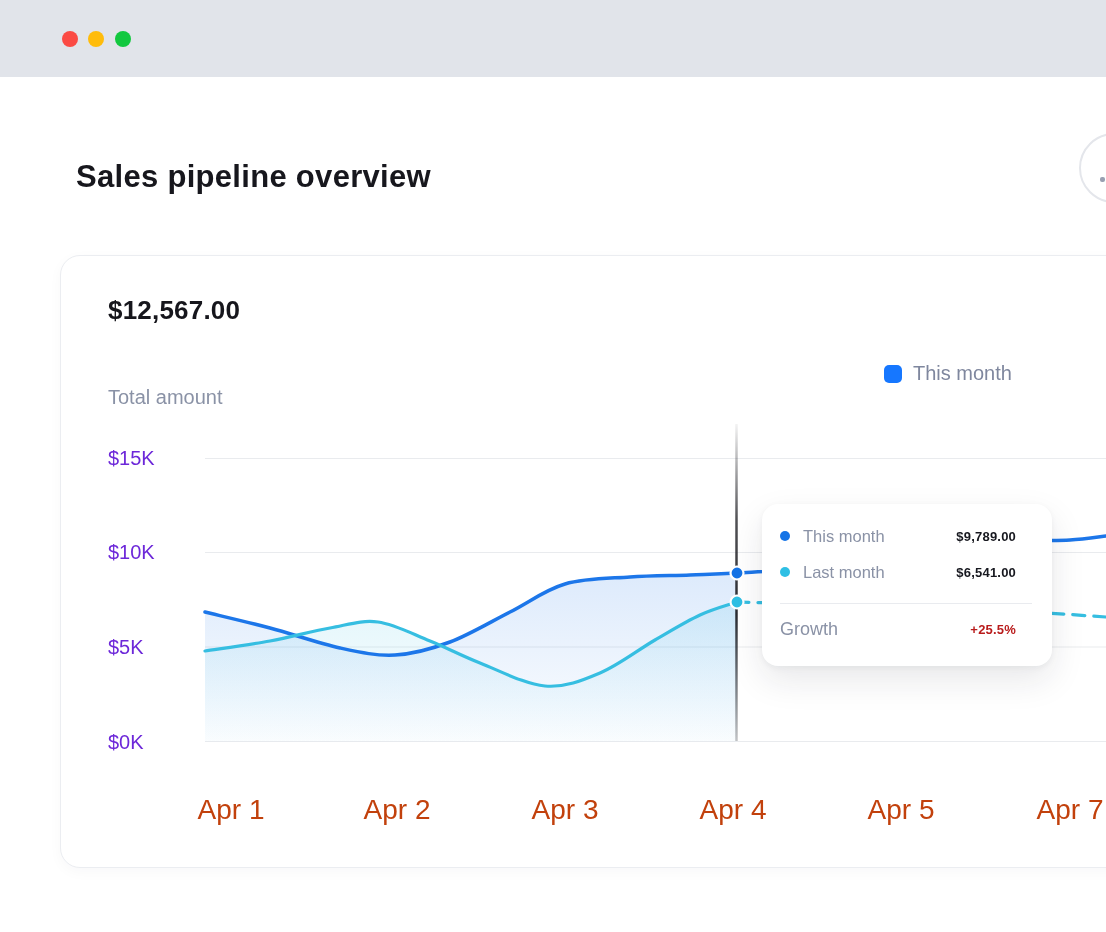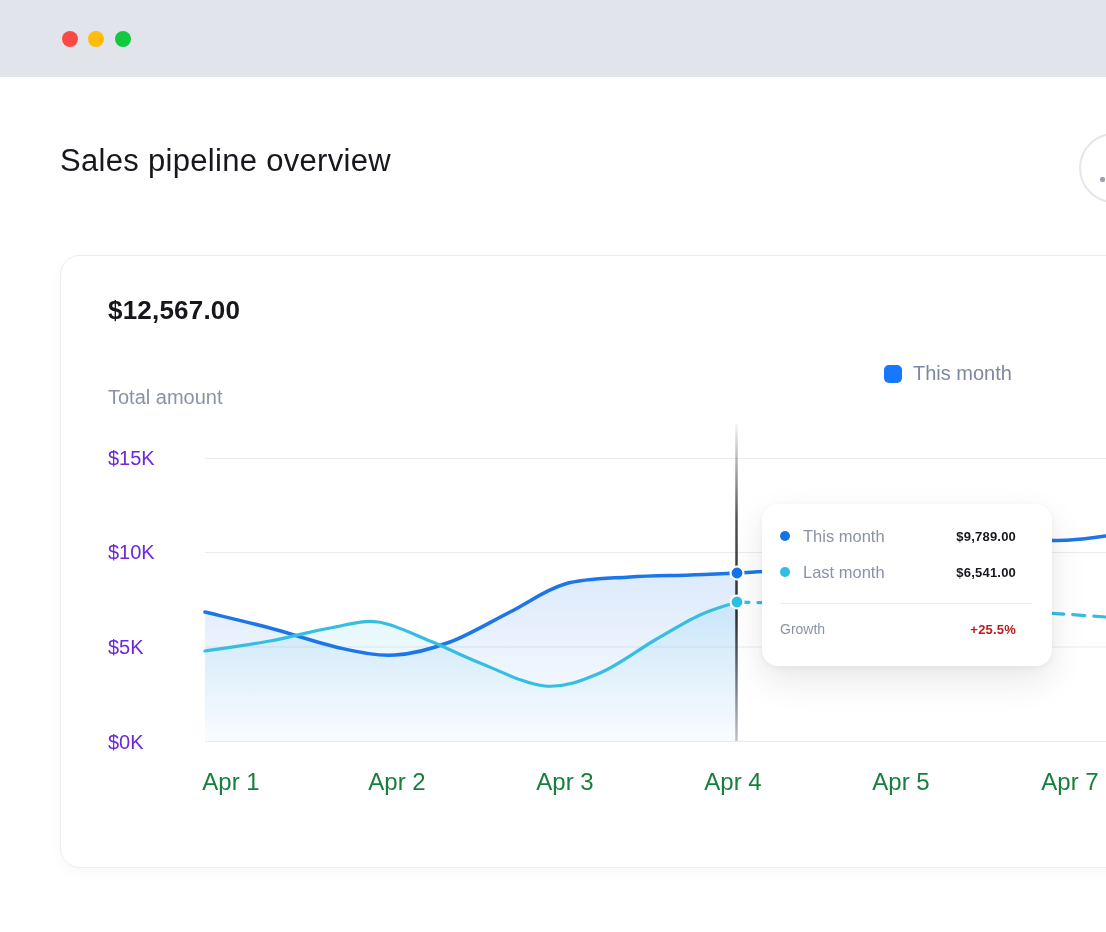--- a/index.html
+++ b/index.html
@@ -6,21 +6,21 @@
   body{width:1106px;height:932px;overflow:hidden;font-family:"Liberation Sans",sans-serif;}
   .page{position:relative;width:1106px;height:932px;background:#ffffff;overflow:hidden;}
 
   
   .titlebar{position:absolute;left:0;top:0;width:1106px;height:77px;background:#E1E4EA;}
   .tl-dot{position:absolute;top:31px;width:16px;height:16px;border-radius:50%;}
   .tl-dot.red{left:62px;background:#FB4A44;}
   .tl-dot.yellow{left:88px;background:#FFBC0B;}
   .tl-dot.green{left:115px;background:#12C83F;}
 
-  .page-title{position:absolute;left:60px;top:143px;margin:0;font-size:31px;font-weight:400;
+  .page-title{position:absolute;left:60px;top:143px;margin:16px;font-size:31px;font-weight:700;
     color:#17171D;letter-spacing:.3px;}
 
   .avatar-circle{position:absolute;left:1079px;top:133px;width:70px;height:70px;border-radius:50%;
     background:#fff;border:2px solid #E4E6EB;box-sizing:border-box;}
   .avatar-dot{position:absolute;left:19px;top:42px;width:5px;height:5px;border-radius:2px;background:#99A0B2;}
 
   
   .card{position:absolute;left:60px;top:255px;width:1080px;height:613px;background:#fff;
     border:1.5px solid #EBEDF1;border-radius:20px;box-sizing:border-box;
     box-shadow:0 4px 14px rgba(30,35,50,0.03);}
@@ -28,35 +28,35 @@
   .amount{position:absolute;left:108px;top:295px;font-size:26px;font-weight:700;color:#16161C;letter-spacing:.2px;}
   .amount-label{position:absolute;left:108px;top:358px;font-size:20px;color:#8A92A6;margin-top:28px;}
 
   .legend{position:absolute;left:884px;top:362px;display:flex;align-items:center;gap:11px;}
   .legend-swatch{width:18px;height:18px;border-radius:5px;background:#1677FF;display:inline-block;}
   .legend-label{font-size:20px;color:#7F879E;}
 
   .ytick{position:absolute;left:108px;font-size:20px;color:#6d28d9;}
   .ytick.t15{top:447px;} .ytick.t10{top:541px;} .ytick.t5{top:636px;} .ytick.t0{top:731px;}
 
-  .xtick{position:absolute;top:768px;font-size:24px;color:#15803d;transform:translateX(-50%);white-space:nowrap;}
+  .xtick{position:absolute;top:794px;font-size:28px;color:#c2410c;transform:translateX(-50%);white-space:nowrap;}
 
   .chart-svg{position:absolute;left:0;top:0;width:1106px;height:932px;}
 
   
   .tooltip{position:absolute;left:762px;top:504px;width:290px;height:162px;background:#fff;border-radius:16px;
     box-shadow:0 14px 34px rgba(25,30,45,0.10),0 2px 6px rgba(25,30,45,0.05);box-sizing:border-box;
     padding:14px 20px 12px 18px;display:flex;flex-direction:column;}
   .tt-row{display:flex;align-items:center;height:36px;}
   .tt-dot{width:10px;height:10px;border-radius:50%;margin-right:13px;flex:0 0 auto;}
   .tt-label{font-size:16.5px;color:#8A92A6;}
   .tt-value{margin-left:auto;font-size:13px;font-weight:700;color:#17181F;letter-spacing:.2px;padding-right:16px;}
   .tt-divider{height:1px;background:#E9EBEF;margin:13px 0 0 0;border:none;}
   .tt-growth{display:flex;align-items:center;flex:1;}
-  .tt-growth .tt-label{font-size:14px;}
+  .tt-growth .tt-label{font-size:18px;}
   .tt-growth .tt-value{color:#169C6B;}
 </style>
 </head>
 <body>
 
 <div class="page">
 
   <div class="titlebar" style="background: rgb(225, 228, 234);">
     <span class="tl-dot red" style="background: rgb(251, 74, 68);"></span>
     <span class="tl-dot yellow" style="background: rgb(255, 188, 11);"></span>

